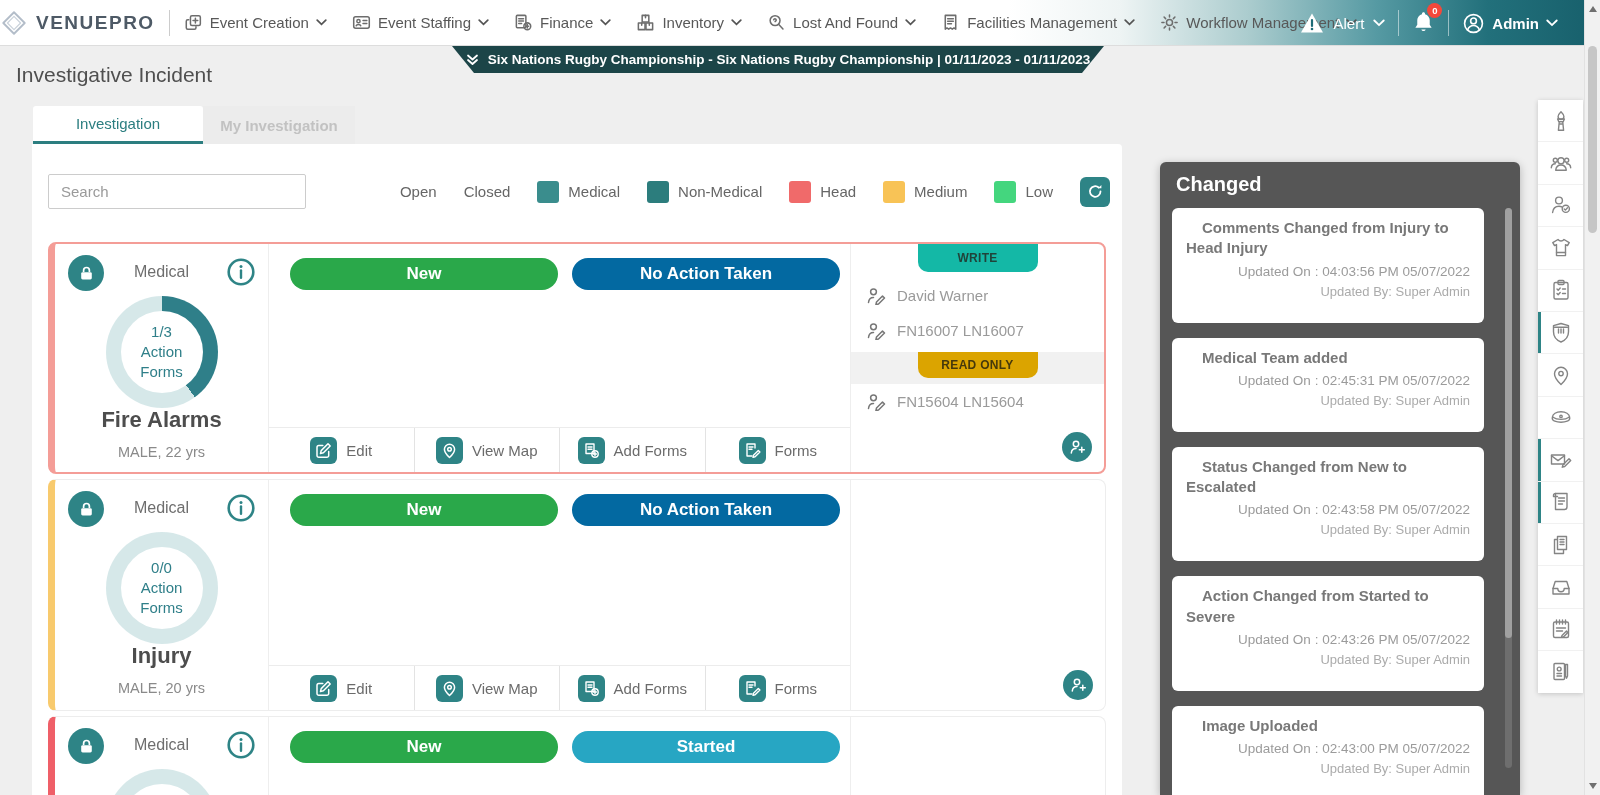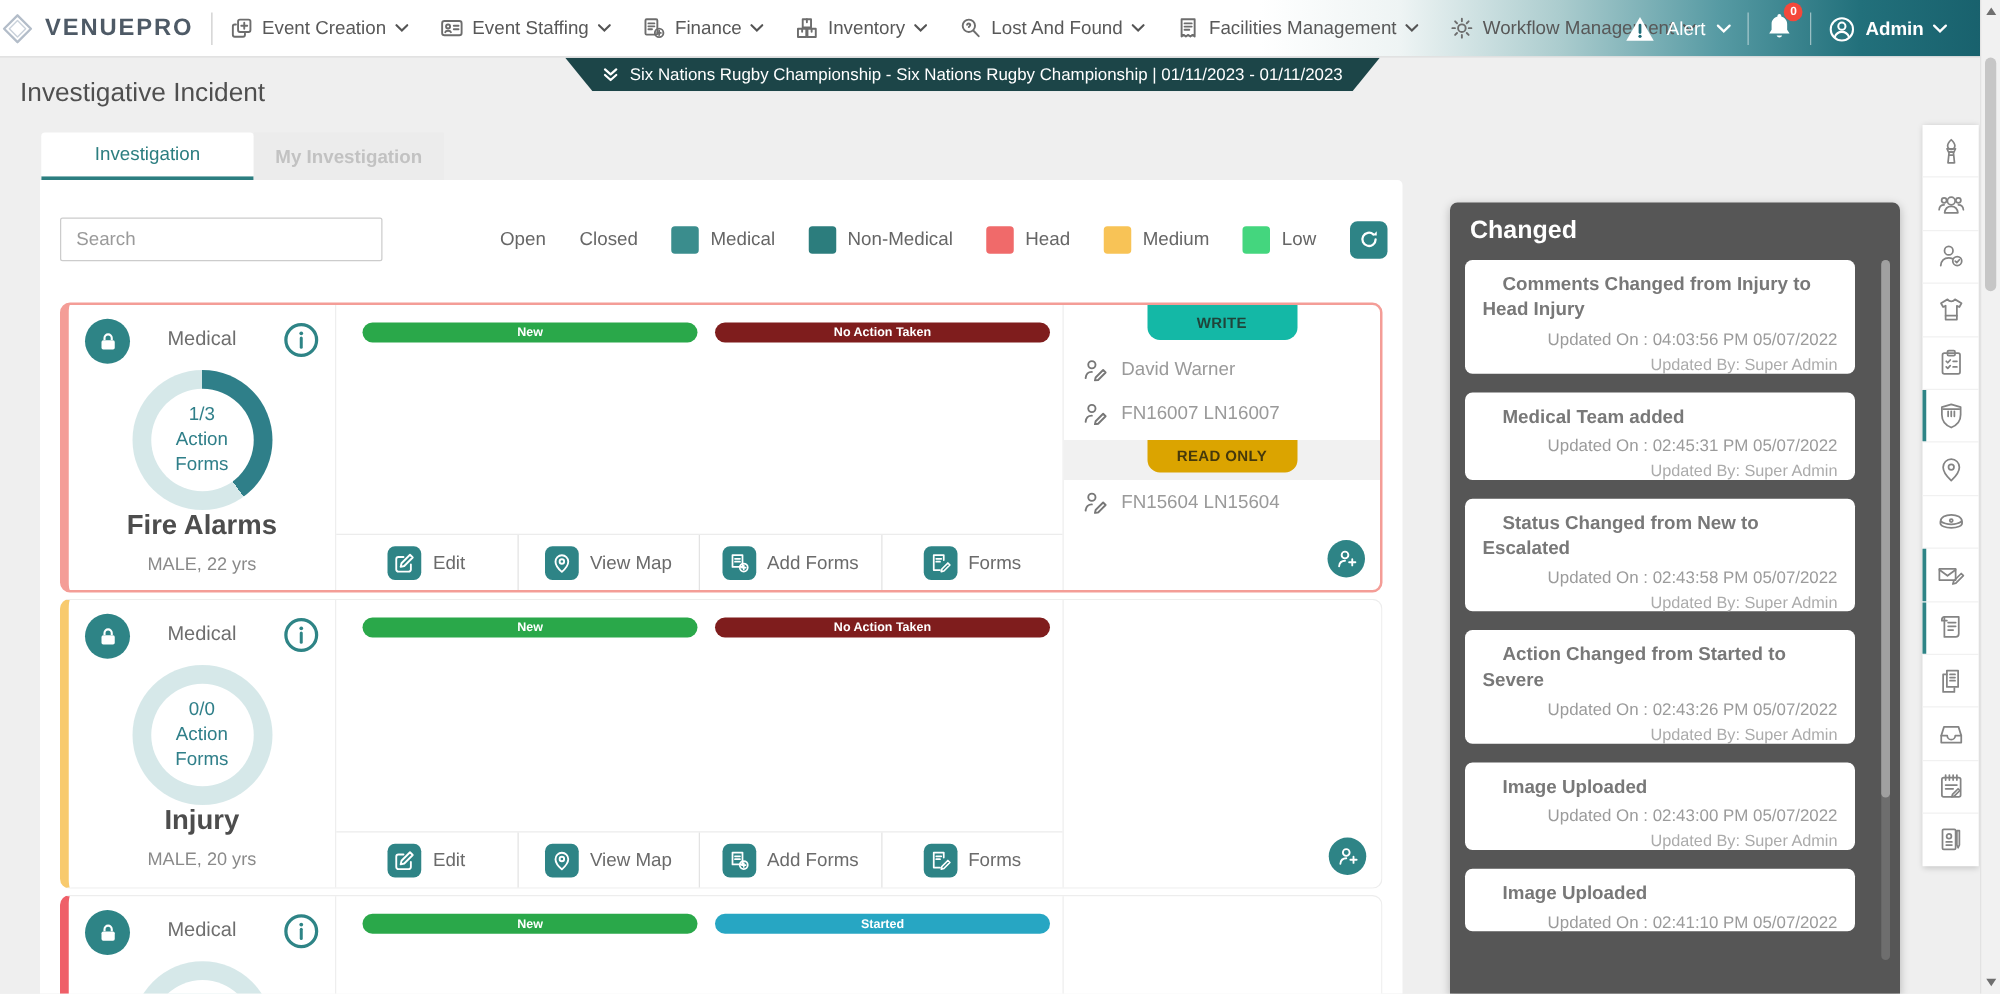--- a/index.html
+++ b/index.html
@@ -22,21 +22,21 @@
   .vdiv{width:1px;height:26px;background:rgba(255,255,255,.5)}
   .bell-wrap{position:relative;padding-top:2px}
   .bell-badge{position:absolute;top:-5px;right:-7px;min-width:15px;height:15px;border-radius:8px;background:#f4483b;color:#fff;
     font-size:9.5px;line-height:15px;text-align:center;font-weight:700;padding:0 2px}
   .admin{display:flex;align-items:center;gap:7px;font-weight:700}
 
   
   .ribbon{position:absolute;left:452px;top:46px;width:652px;height:27px;background:#1c4548;
     clip-path:polygon(0 0,100% 0,calc(100% - 22px) 100%,22px 100%);
     display:flex;align-items:center;justify-content:center;gap:9px;z-index:25}
-  .ribbon-text{color:#fff;font-size:13.5px;font-weight:400;white-space:nowrap}
+  .ribbon-text{color:#fff;font-size:13.5px;font-weight:700;white-space:nowrap}
 
   .page-title{position:absolute;left:16px;top:63px;font-size:21px;color:#4f4f4f}
 
   
   .tab{position:absolute;top:106px;height:38px;display:flex;align-items:center;justify-content:center;
     font-size:15px;cursor:pointer}
   .tab-active{left:33px;width:170px;background:#fff;color:#2c7e80;font-weight:400;border-bottom:3px solid #2c7e80;border-radius:3px 3px 0 0}
   .tab-inactive{left:203px;width:152px;background:#ececec;color:#c2c2c2;font-weight:700}
 
   
@@ -60,44 +60,44 @@
   .lock-circle{position:absolute;left:13px;top:11px;width:36px;height:36px;border-radius:50%;background:#2e8486;
     display:flex;align-items:center;justify-content:center;cursor:pointer}
   .cat-label{position:absolute;left:0;right:0;top:19px;text-align:center;font-size:16px;color:#6e6e6e}
   .info-btn{position:absolute;right:12px;top:13px;cursor:pointer}
   .donut{position:absolute;left:50%;top:52px;margin-left:-56px;width:112px;height:112px;border-radius:50%}
   .donut-hole{position:absolute;left:15px;top:15px;width:82px;height:82px;border-radius:50%;background:#fff;
     display:flex;flex-direction:column;align-items:center;justify-content:center;color:#2f7f89;font-size:15px;line-height:1.35}
   .card-title{position:absolute;left:0;right:0;top:163px;text-align:center;font-size:22px;font-weight:700;color:#4d4d4d}
   .card-demo{position:absolute;left:0;right:0;top:200px;text-align:center;font-size:14.5px;color:#8a8a8a}
   .pill-row{position:absolute;left:21px;top:14px;display:flex;gap:14px}
-  .pill{width:268px;height:16px;border-radius:17px;display:flex;align-items:center;justify-content:center;
-    color:#fff;font-size:10px;font-weight:700;cursor:pointer}
+  .pill{width:268px;height:32px;border-radius:17px;display:flex;align-items:center;justify-content:center;
+    color:#fff;font-size:17px;font-weight:700;cursor:pointer}
   .pill-green{background:#2aa84a}
-  .pill-gray{background:#7f1d1d}
+  .pill-gray{background:#0369a1}
   .pill-blue{background:#27a6c3}
   .card-footer{position:absolute;left:0;right:0;bottom:0;height:45px;border-top:1px solid #ececec;display:flex}
   .foot-cell{flex:1;display:flex;align-items:center;justify-content:center;gap:9px;font-size:15px;color:#6b6b6b;cursor:pointer}
   .foot-cell + .foot-cell{border-left:1px solid #e3e3e3}
   .foot-ico{width:27px;height:27px;border-radius:6px;background:#2e8486;display:flex;align-items:center;justify-content:center}
   .hang-badge{margin:0 auto;width:120px;height:28px;border-radius:0 0 10px 10px;display:flex;align-items:center;justify-content:center;
     font-size:12px;font-weight:700;letter-spacing:.3px}
   .badge-write{background:#14b8a6;color:#20443a}
   .badge-readonly{background:#dba400;color:#46390b;height:26px}
   .assignee-row{display:flex;align-items:center;gap:10px;padding:8px 0 8px 15px;font-size:15px;color:#9a9a9a}
   .gray-band{background:#f1f1f1;padding:0 0 6px 0;margin-top:4px}
   .person-add{position:absolute;right:12px;bottom:10px;width:30px;height:30px;border-radius:50%;background:#2e8486;
     display:flex;align-items:center;justify-content:center;cursor:pointer}
 
   
   .history{position:absolute;left:1160px;top:162px;width:360px;height:633px;background:#565656;border-radius:6px 6px 0 0;
     overflow:hidden;box-shadow:0 2px 8px rgba(0,0,0,.25)}
   .history-title{position:absolute;left:16px;top:11px;color:#fff;font-size:20px;font-weight:600}
   .history-list{position:absolute;left:12px;top:46px;width:312px;display:flex;flex-direction:column;gap:15px}
-  .h-entry{background:#fff;border-radius:6px;padding:10px 14px 0}
+  .h-entry{background:#fff;border-radius:6px;padding:10px 14px 24px}
   .h-title{font-size:15px;font-weight:700;color:#787878;line-height:1.35;text-indent:16px}
   .h-on{font-size:13.5px;color:#9b9b9b;text-align:right;margin-top:5px}
   .h-by{font-size:13px;color:#ababab;text-align:right;margin-top:5px}
   .h-scroll{position:absolute;right:8px;top:46px;width:7px;height:560px;background:#6e6e6e;border-radius:4px}
   .h-thumb{position:absolute;left:0;top:0;width:7px;height:430px;background:#a0a0a0;border-radius:4px;cursor:pointer}
 
   
   .toolbar{position:absolute;left:1538px;top:100px;width:45px;background:#fff;box-shadow:0 1px 5px rgba(0,0,0,.18);
     display:flex;flex-direction:column}
   .tool-cell{height:42.4px;display:flex;align-items:center;justify-content:center;color:#848484;cursor:pointer;position:relative;border-bottom:1px solid #f1f1f1}

